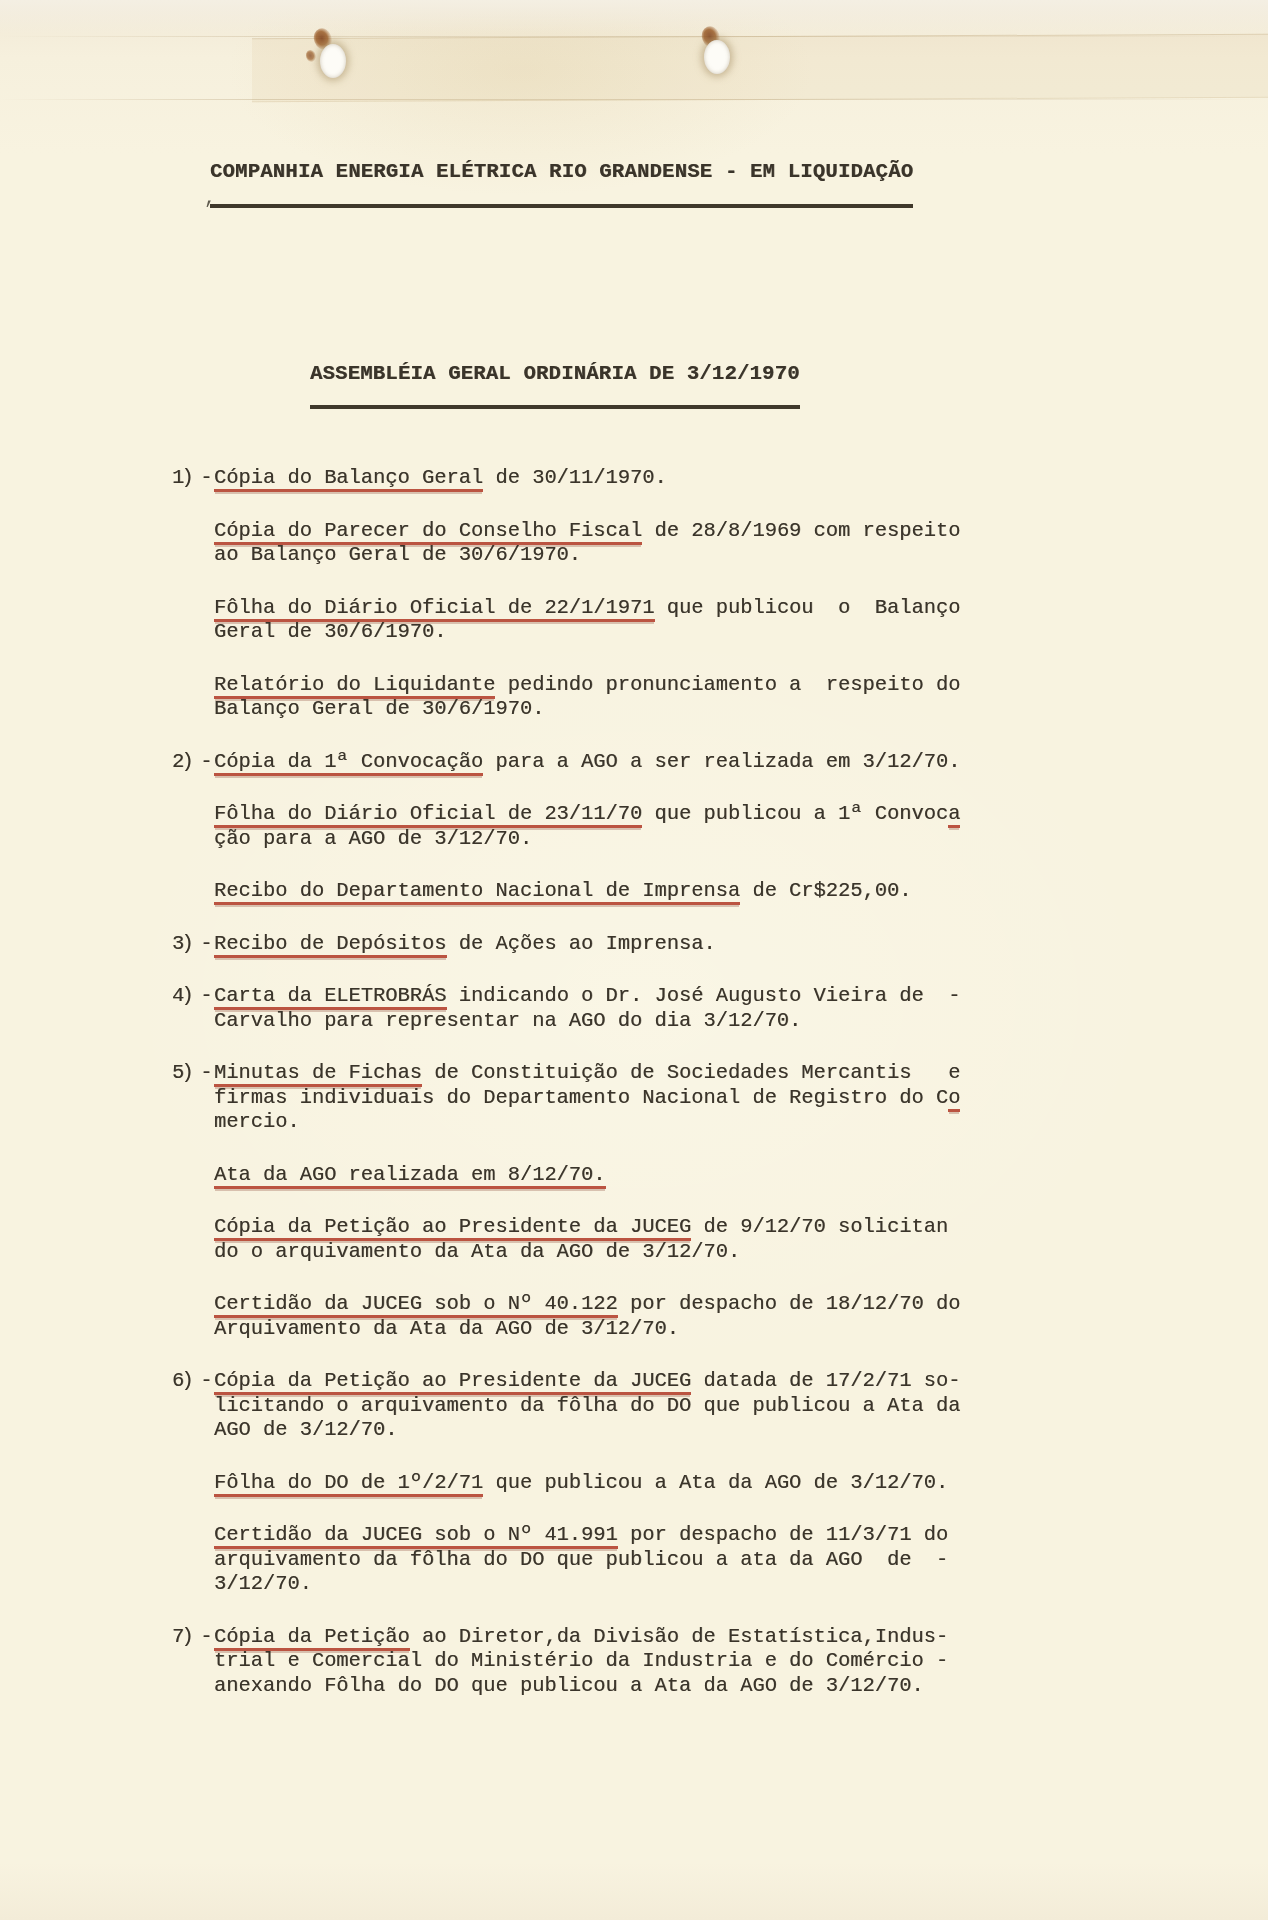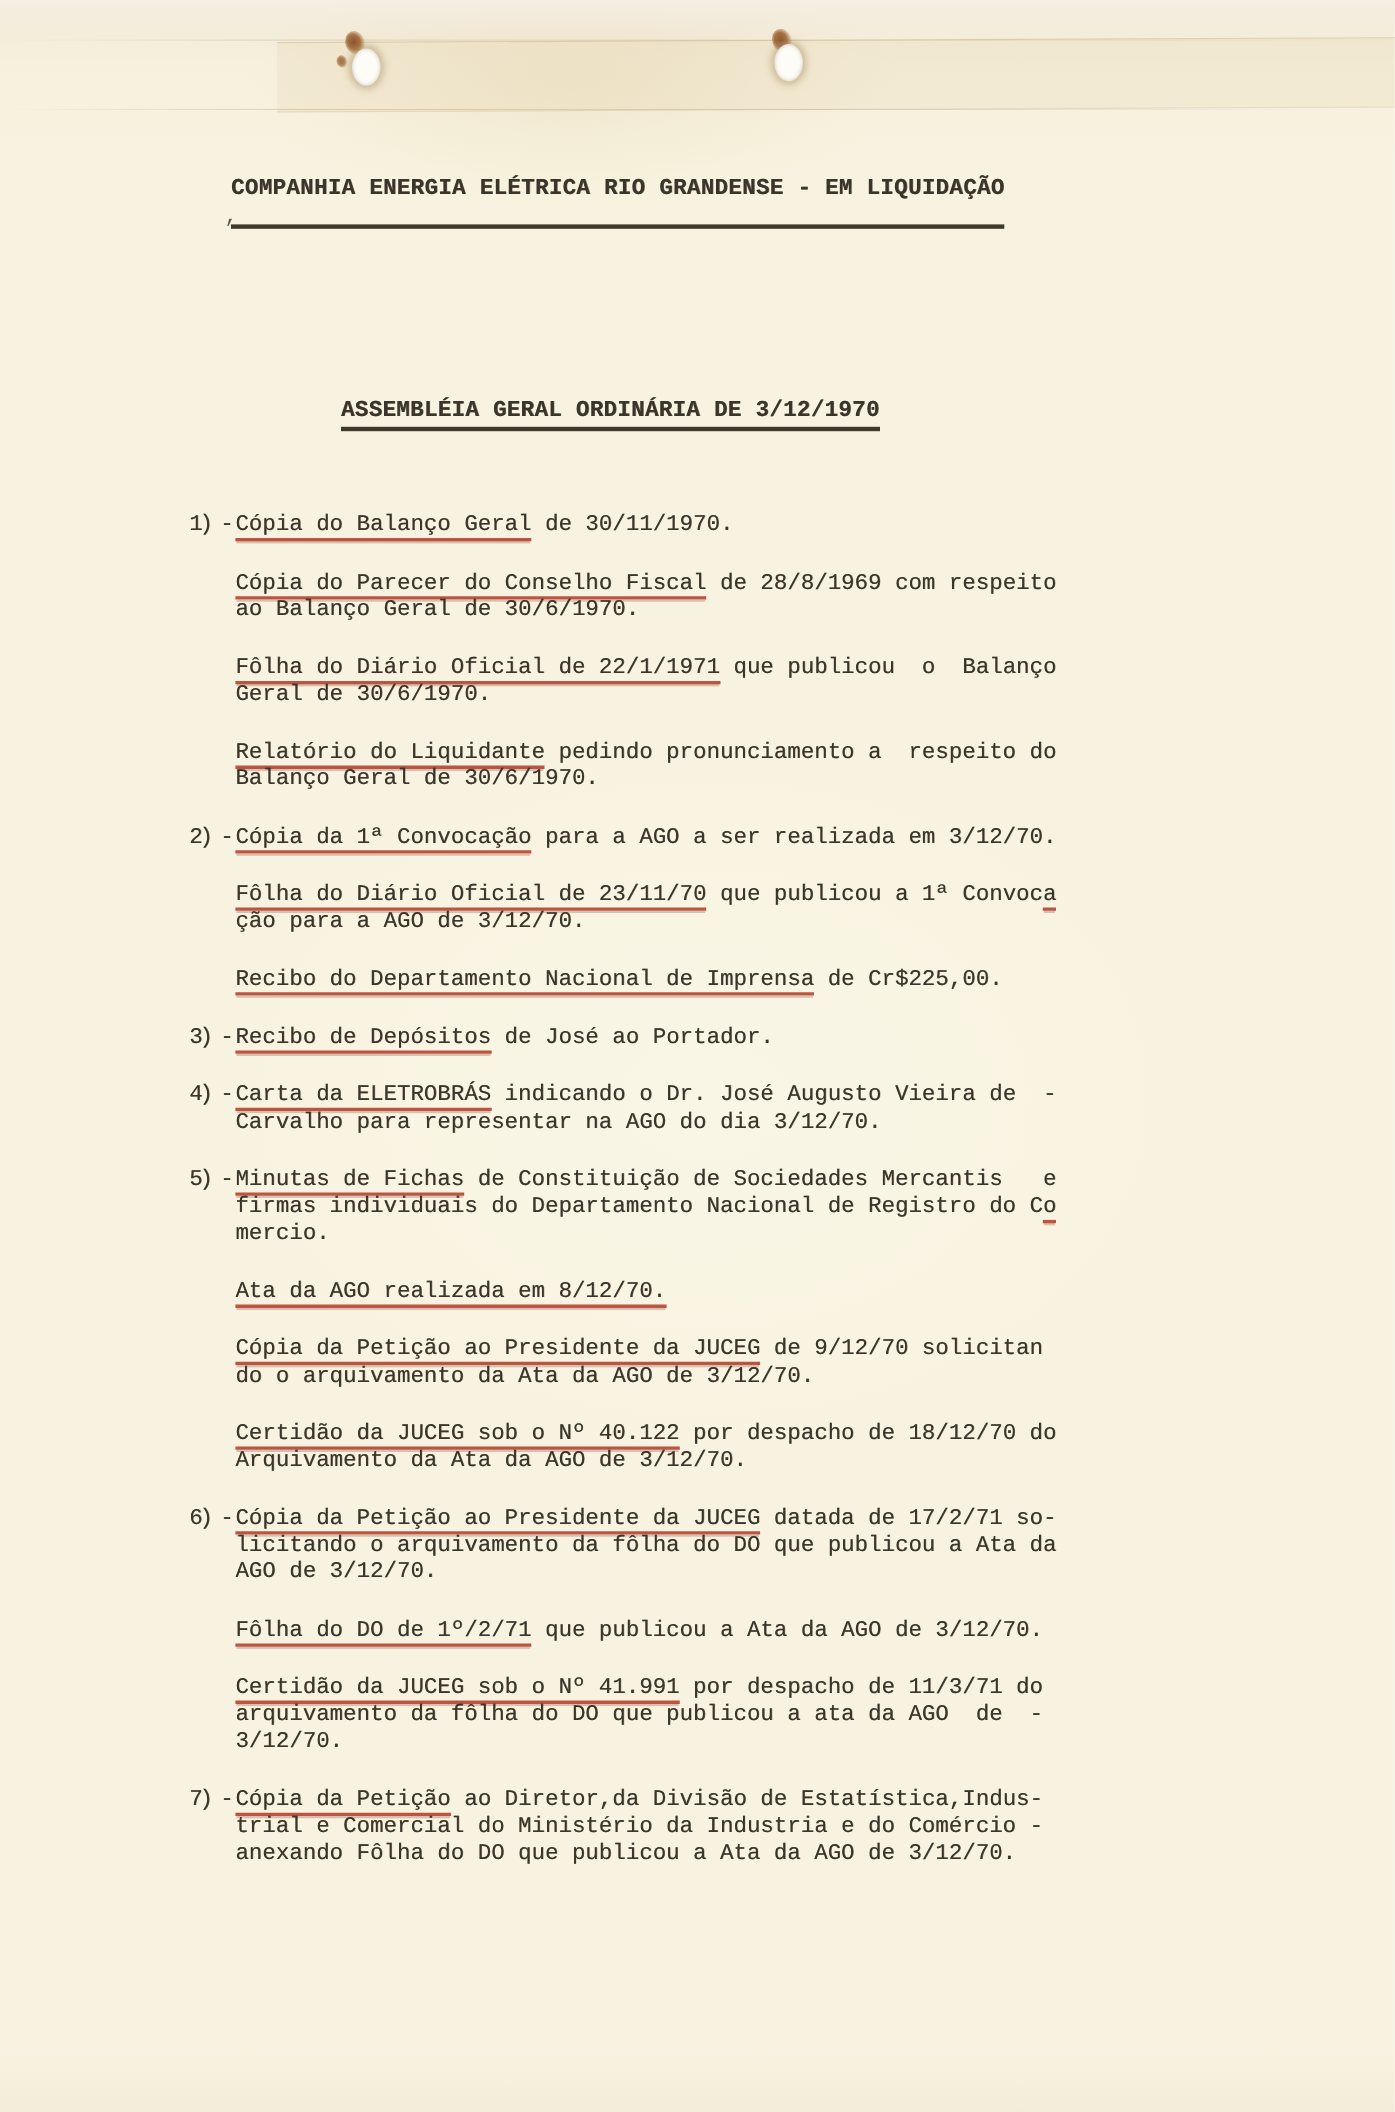--- a/index.html
+++ b/index.html
@@ -54,21 +54,21 @@
     position:absolute;top:160px;left:210px;
     font-size:20.6px;font-weight:bold;letter-spacing:0.2px;
     padding-bottom:21px;
     border-bottom:4px solid var(--black-line);
     text-shadow:0.5px 0 0 rgba(58,52,42,0.65);
     white-space:pre;
   }
   .doc-subtitle{
     position:absolute;top:362px;left:310px;
     font-size:20.6px;font-weight:bold;letter-spacing:0.2px;
-    padding-bottom:3px;
+    padding-bottom:20px;
     border-bottom:4px solid var(--black-line);
     text-shadow:0.5px 0 0 rgba(58,52,42,0.65);
     white-space:pre;
   }
   .ink-mark{
     position:absolute;left:204px;top:186px;font-size:20px;color:rgba(58,52,42,0.8);
   }
   .doc-body{position:absolute;top:466px;left:0;width:1060px;}
   .para{
     position:relative;margin:0 0 28px 0;padding-left:214px;
@@ -110,21 +110,21 @@
       <div class="para"><span class="u">Cópia do Parecer do Conselho Fiscal</span><span class="n"> de 28/8/1969 com respeito
 ao Balanço Geral de 30/6/1970.</span></div>
       <div class="para"><span class="u">Fôlha do Diário Oficial de 22/1/1971</span><span class="n"> que publicou  o  Balanço
 Geral de 30/6/1970.</span></div>
       <div class="para"><span class="u">Relatório do Liquidante</span><span class="n"> pedindo pronunciamento a  respeito do
 Balanço Geral de 30/6/1970.</span></div>
       <div class="para extra"><span class="marker">2) -</span><span class="u">Cópia da 1ª Convocação</span><span class="n"> para a AGO a ser realizada em 3/12/70.</span></div>
       <div class="para"><span class="u">Fôlha do Diário Oficial de 23/11/70</span><span class="n"> que publicou a 1ª Convoc</span><span class="u">a</span><span class="n">
 ção para a AGO de 3/12/70.</span></div>
       <div class="para"><span class="u">Recibo do Departamento Nacional de Imprensa</span><span class="n"> de Cr$225,00.</span></div>
-      <div class="para"><span class="marker">3) -</span><span class="u">Recibo de Depósitos</span><span class="n"> de José ao Portador.</span></div>
+      <div class="para"><span class="marker">3) -</span><span class="u">Recibo de Depósitos</span><span class="n"> de Ações ao Imprensa.</span></div>
       <div class="para"><span class="marker">4) -</span><span class="u">Carta da ELETROBRÁS</span><span class="n"> indicando o Dr. José Augusto Vieira de  -
 Carvalho para representar na AGO do dia 3/12/70.</span></div>
       <div class="para"><span class="marker">5) -</span><span class="u">Minutas de Fichas</span><span class="n"> de Constituição de Sociedades Mercantis   e
 firmas individuais do Departamento Nacional de Registro do C</span><span class="u">o</span><span class="n">
 mercio.</span></div>
       <div class="para"><span class="u">Ata da AGO realizada em 8/12/70.</span></div>
       <div class="para"><span class="u">Cópia da Petição ao Presidente da JUCEG</span><span class="n"> de 9/12/70 solicitan
 do o arquivamento da Ata da AGO de 3/12/70.</span></div>
       <div class="para"><span class="u">Certidão da JUCEG sob o Nº 40.122</span><span class="n"> por despacho de 18/12/70 do
 Arquivamento da Ata da AGO de 3/12/70.</span></div>

